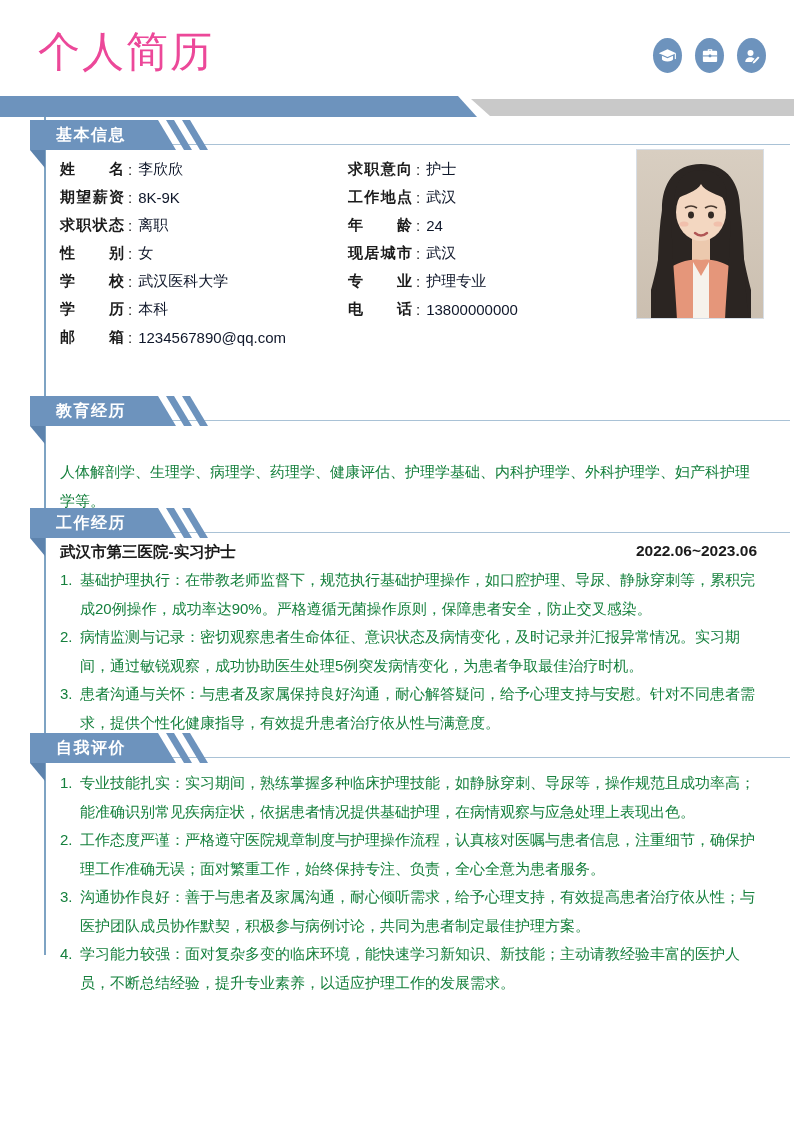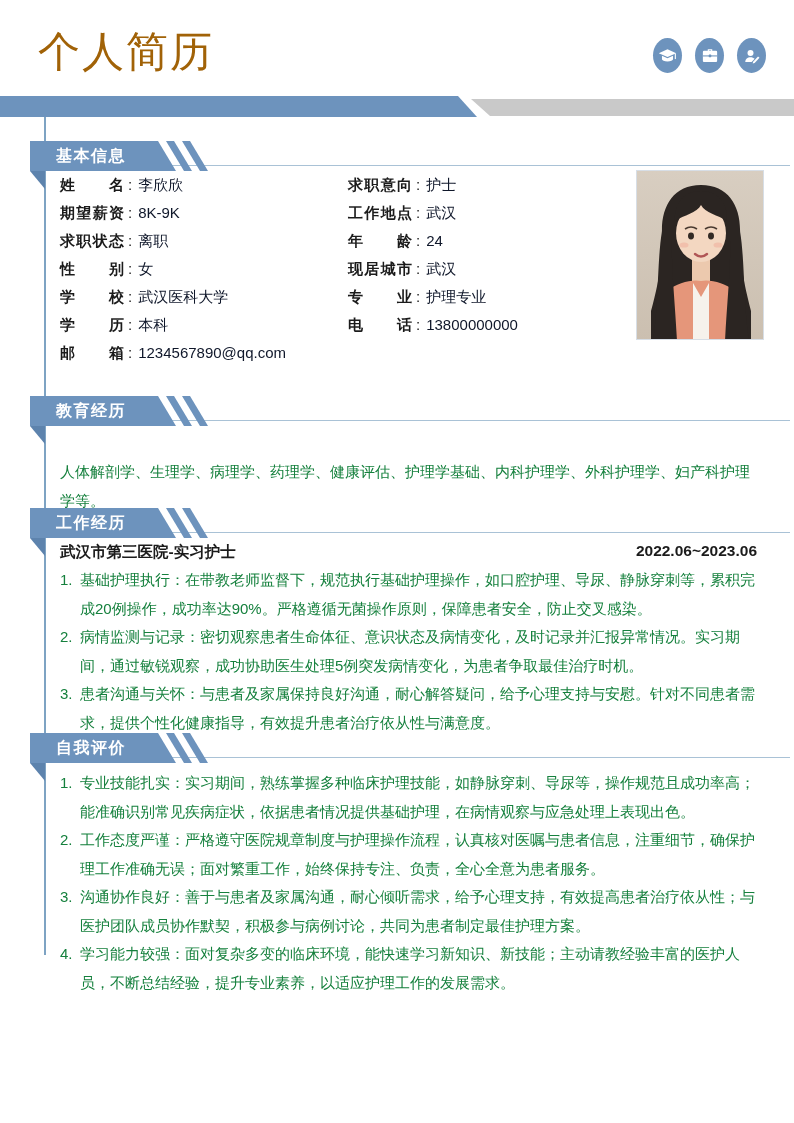--- a/index.html
+++ b/index.html
@@ -5,21 +5,21 @@
   * { margin:0; padding:0; box-sizing:border-box; }
   html,body { background:#ffffff; }
   body { font-family:"Liberation Sans", sans-serif; }
   .page {
     position:relative; width:794px; height:1123px; margin:0 auto;
     background:#ffffff; overflow:hidden; color:#3a3a3a;
   }
   
   .page-title {
     position:absolute; left:38px; top:24px;
-    font-size:42px; font-weight:500; color:#a16207; letter-spacing:2px;
+    font-size:42px; font-weight:500; color:#ec4899; letter-spacing:2px;
   }
   .header-icons { position:absolute; right:28px; top:38px; display:flex; gap:13px; }
   .icon-badge {
     width:29px; height:35px; border-radius:50%;
     background:#6d93bd; display:flex; align-items:center; justify-content:center;
   }
   .icon-badge svg { display:block; }
   
   .banner-blue {
     position:absolute; left:0; top:96px; width:477px; height:21px; background:#6d93bd;
@@ -47,21 +47,21 @@
     color:#ffffff; font-weight:bold; font-size:16px; letter-spacing:1.5px;
   }
   .ribbon .fold {
     position:absolute; left:0; top:30px; width:15px; height:18px; background:#5d83ad;
     clip-path:polygon(0 0, 100% 0, 100% 100%);
   }
   
   .fields-wrap { position:absolute; left:60px; top:35px; width:560px; }
   .col-left  { position:absolute; left:0;    top:0; width:285px; }
   .col-right { position:absolute; left:288px; top:0; width:270px; }
-  .field-row { display:flex; height:28px; align-items:flex-start; font-size:15px; }
+  .field-row { display:flex; height:28px; align-items:center; font-size:15px; }
   .field-label {
     font-weight:bold; color:#1b1b1b; width:64px; display:inline-block;
     text-align:justify; text-align-last:justify;
   }
   .field-colon { color:#1b1b1b; padding:0 6px 0 4px; }
   .field-value { color:#0f172a; }
   .photo-frame {
     position:absolute; left:636px; top:29px; width:128px; height:170px;
     border:1px solid #d7dee6; background:#d3c8bb; overflow:hidden;
   }
@@ -103,21 +103,21 @@
         <path d="M13.5,19.5 l6.5,-7 l2,1.8 l-6.5,7 l-2.6,0.8 z"></path>
       </svg>
     </div>
   </div>
 
   <div class="banner-blue"></div>
   <div class="banner-gray"></div>
 
   <div class="v-rule"></div>
 
-  <div class="section" style="top:141px; height:238px;">
+  <div class="section" style="top:120px; height:238px;">
     <div class="rule-line" style="top:24px;"></div>
     <div class="ribbon">
       <div class="body"></div>
       <div class="stripe s1"></div>
       <div class="stripe s2"></div>
       <div class="fold"></div>
       <span class="label">基本信息</span>
     </div>
 
     <div class="fields-wrap">

